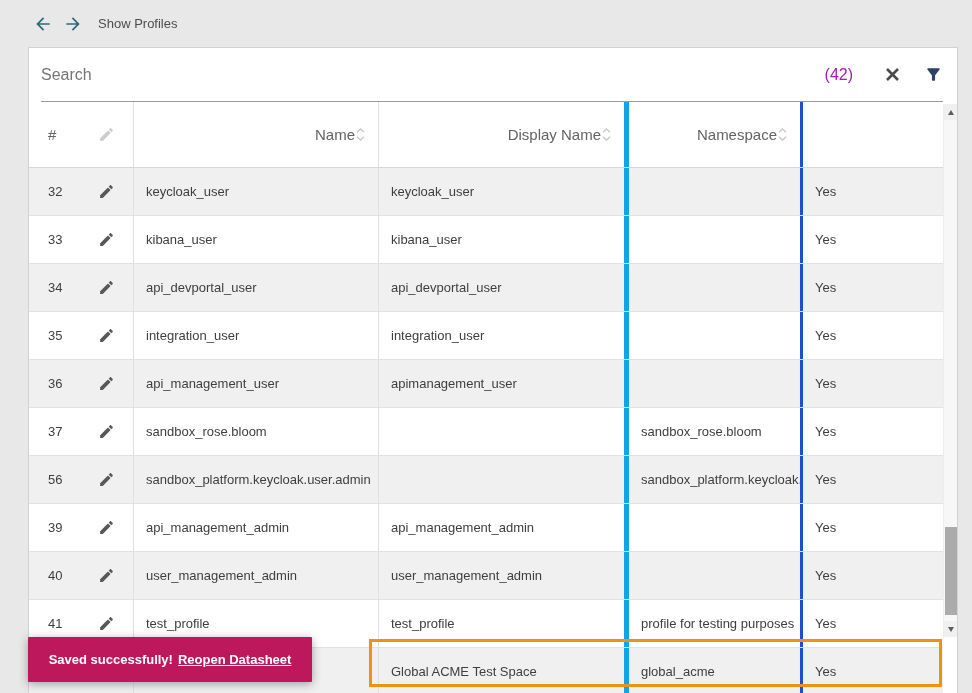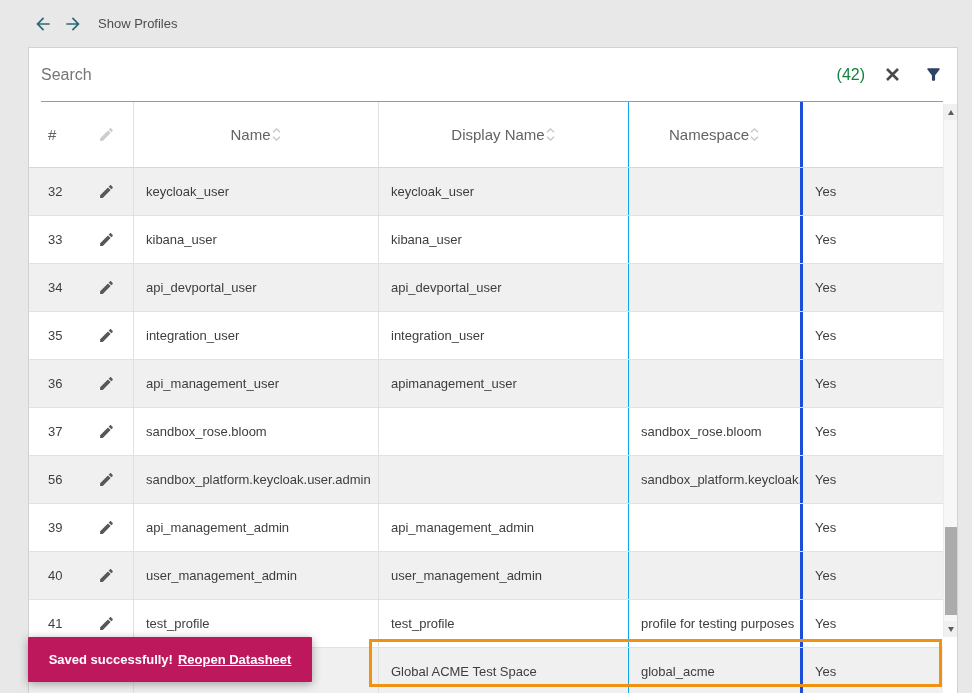--- a/index.html
+++ b/index.html
@@ -9,36 +9,36 @@
   .topbar { height:47px; display:flex; align-items:center; padding-left:33px; }
   .nav-btn { display:flex; align-items:center; justify-content:center; margin-right:10px; cursor:pointer; }
   .topbar-title { font-size:13px; color:#4d4d4d; margin-left:5px; }
 
   .card { position:absolute; left:28px; top:47px; width:930px; height:646px; background:#fff;
           border:1px solid #d2d2d2; border-bottom:none; overflow:hidden; }
 
   .searchbar { height:54px; margin:0 14px 0 12px; border-bottom:1px solid #9a9a9a; display:flex; align-items:center; }
   .search-input { flex:1; border:0; outline:0; background:transparent; font-family:inherit; font-size:16px; color:#333; }
   .search-input::placeholder { color:#757575; }
-  .count { font-size:16px; color:#15803d; margin-right:20px; }
+  .count { font-size:16px; color:#a21caf; margin-right:32px; }
   .clear-btn { margin-right:24px; cursor:pointer; display:flex; }
   .filter-btn { cursor:pointer; display:flex; }
 
   .thead { display:flex; height:66px; border-bottom:1px solid #d8d8d8; background:#fff; width:914px; }
   .th { display:flex; align-items:center; font-size:15px; color:#636363; }
-  .th-sortable { justify-content:center; cursor:pointer; }
+  .th-sortable { justify-content:flex-end; cursor:pointer; }
 
   .tr { display:flex; height:48px; background:#fff; border-bottom:1px solid #e2e2e2; width:914px; }
   .tr.alt { background:#f0f0f0; }
   .td { display:flex; align-items:center; font-size:13px; color:#3e3e3e; white-space:nowrap; overflow:hidden; }
 
   .col-num { width:50px; padding-left:19px; }
   .col-edit { width:55px; justify-content:center; border-right:1px solid #e0e0e0; }
   .col-name { width:245px; padding:0 12px; border-right:1px solid #e0e0e0; }
-  .col-display { width:250px; padding:0 12px; border-right:1px solid #0ea5e9; }
+  .col-display { width:250px; padding:0 12px; border-right:5px solid #0ea5e9; }
   .col-namespace { width:174px; padding:0 12px; border-right:3px solid #1d4ed8; }
   .col-activated { width:140px; padding:0 12px; }
 
   .pencil { fill:#585858; }
   .pencil-light { fill:#cdcdcd; }
 
   .scrollbar { position:absolute; top:56px; right:0; width:14px; height:533px; background:#f7f7f7; border-left:1px solid #ececec; z-index:4; }
   .sb-btn { position:absolute; left:0; width:14px; height:16px; background:#f0f0f0; display:flex; align-items:center; justify-content:center; cursor:pointer; }
   .sb-up { top:0; }
   .sb-down { bottom:0; }

